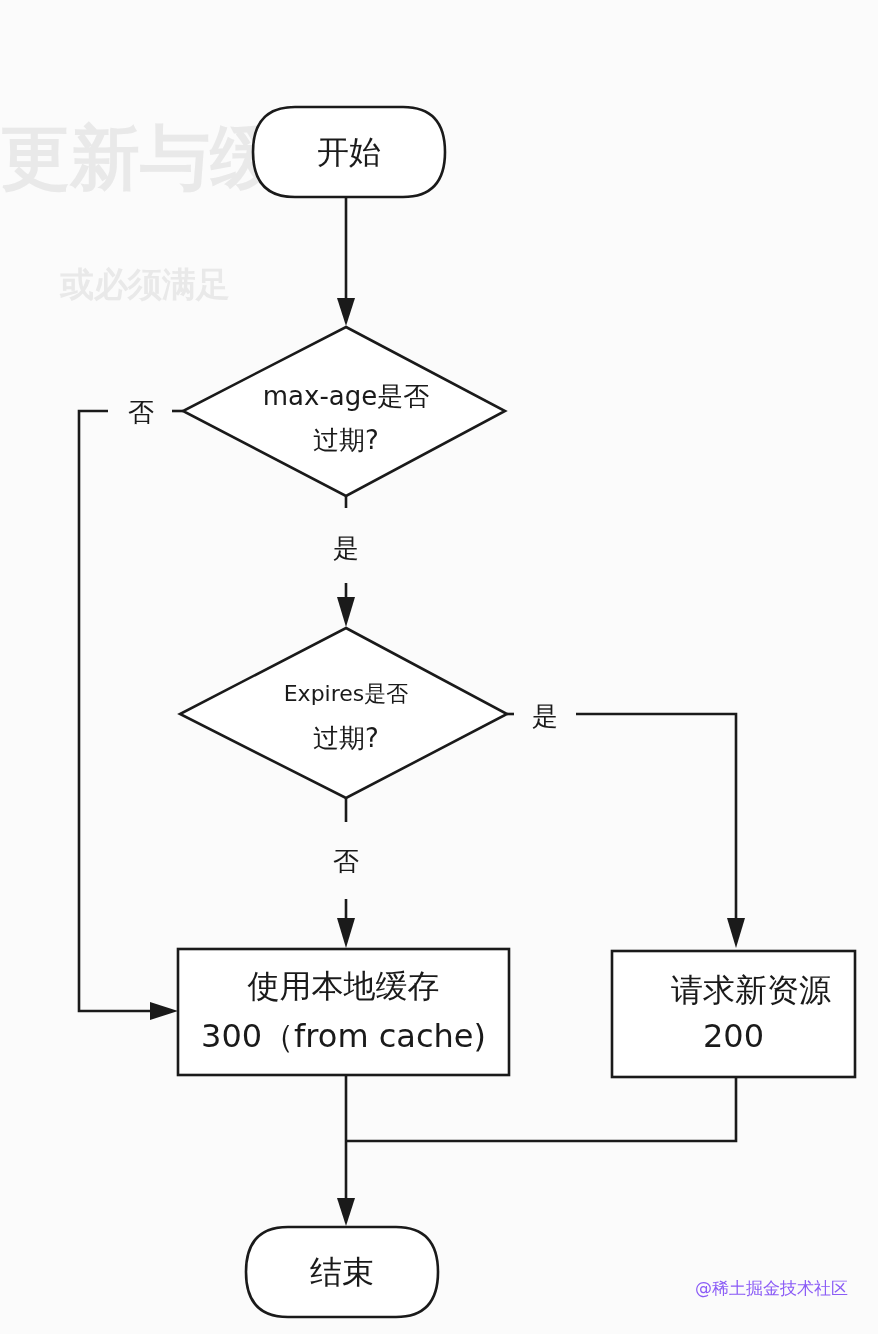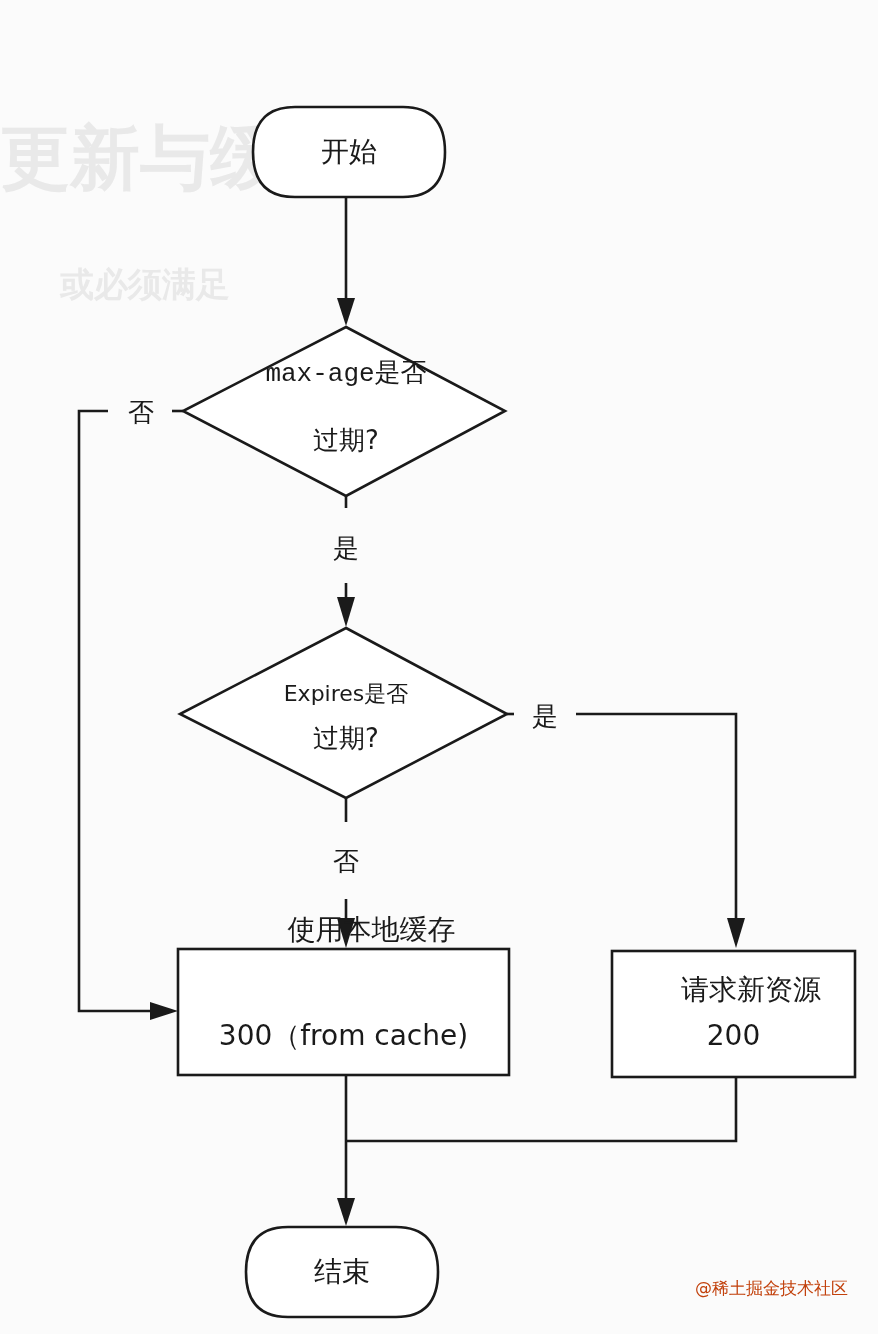--- a/index.html
+++ b/index.html
@@ -2,22 +2,22 @@
 <html><head>
 <meta charset="utf-8">
 <style>
   html, body { margin: 0; padding: 0; background: #fbfbfb; }
   body { width: 878px; height: 1334px; position: relative; overflow: hidden; font-family: "DejaVu Sans", "Liberation Sans", sans-serif; color: #1a1a1a; }
   svg.flow { position: absolute; left: 0; top: 0; }
   .shape { fill: #ffffff; stroke: #1a1a1a; stroke-width: 2.6; }
   .line { fill: none; stroke: #1a1a1a; stroke-width: 2.6; }
   .arrow { fill: #1a1a1a; }
   .ghost { position: absolute; color: #e9e9e9; font-weight: bold; white-space: nowrap; user-select: none; }
-  .lbl { position: absolute; text-align: center; font-size: 28px; line-height: 36px; color: #1a1a1a; white-space: nowrap; }
-  .watermark { position: absolute; right: 30px; bottom: 34px; font-size: 17px; color: #c2410c; }
+  .lbl { position: absolute; text-align: center; font-size: 32px; line-height: 36px; color: #1a1a1a; white-space: nowrap; }
+  .watermark { position: absolute; right: 30px; bottom: 34px; font-size: 17px; color: #8b5cf6; }
 </style>
 </head>
 <body>
 
 <div class="ghost" style="left:0;top:112px;font-size:70px;">更新与缓存</div>
 <div class="ghost" style="left:60px;top:262px;font-size:34px;">或必须满足</div>
 
 <svg class="flow" width="878" height="1334" viewBox="0 0 878 1334">
 
   <path class="shape" d="M295,107 L403,107 Q445,107 445,152 Q445,197 403,197 L295,197 Q253,197 253,152 Q253,107 295,107 Z"></path>
@@ -51,27 +51,27 @@
 
   <line class="line" x1="346" y1="1075" x2="346" y2="1200"></line>
   <polyline class="line" points="736,1077 736,1141 346,1141"></polyline>
   <polygon class="arrow" points="337,1198 355,1198 346,1226"></polygon>
 
   <path class="shape" d="M288,1227 L396,1227 Q438,1227 438,1272 Q438,1317 396,1317 L288,1317 Q246,1317 246,1272 Q246,1227 288,1227 Z"></path>
 </svg>
 
 <div class="lbl" style="left:253px;top:134px;width:192px;">开始</div>
 
-<div class="lbl" style="left:196px;top:356px;width:300px;font-size:26px;font-family:Liberation Mono, monospace;">max-age是否</div>
+<div class="lbl" style="left:196px;top:378px;width:300px;font-size:26px;">max-age是否</div>
 <div class="lbl" style="left:196px;top:422px;width:300px;font-size:26px;">过期?</div>
 
 <div class="lbl" style="left:196px;top:676px;width:300px;font-size:22px;">Expires是否</div>
 <div class="lbl" style="left:196px;top:720px;width:300px;font-size:26px;">过期?</div>
 
-<div class="lbl" style="left:178px;top:912px;width:331px;padding-left:28px;">使用本地缓存</div>
+<div class="lbl" style="left:178px;top:968px;width:331px;">使用本地缓存</div>
 <div class="lbl" style="left:178px;top:1018px;width:331px;">300（from cache)</div>
 
 <div class="lbl" style="left:612px;top:972px;width:278px;">请求新资源</div>
 <div class="lbl" style="left:612px;top:1018px;width:243px;">200</div>
 
 <div class="lbl" style="left:246px;top:1254px;width:192px;text-align:center;">结束</div>
 
 <div class="lbl" style="left:118px;top:394px;width:46px;font-size:26px;">否</div>
 <div class="lbl" style="left:323px;top:530px;width:46px;font-size:26px;">是</div>
 <div class="lbl" style="left:522px;top:698px;width:46px;font-size:26px;">是</div>

